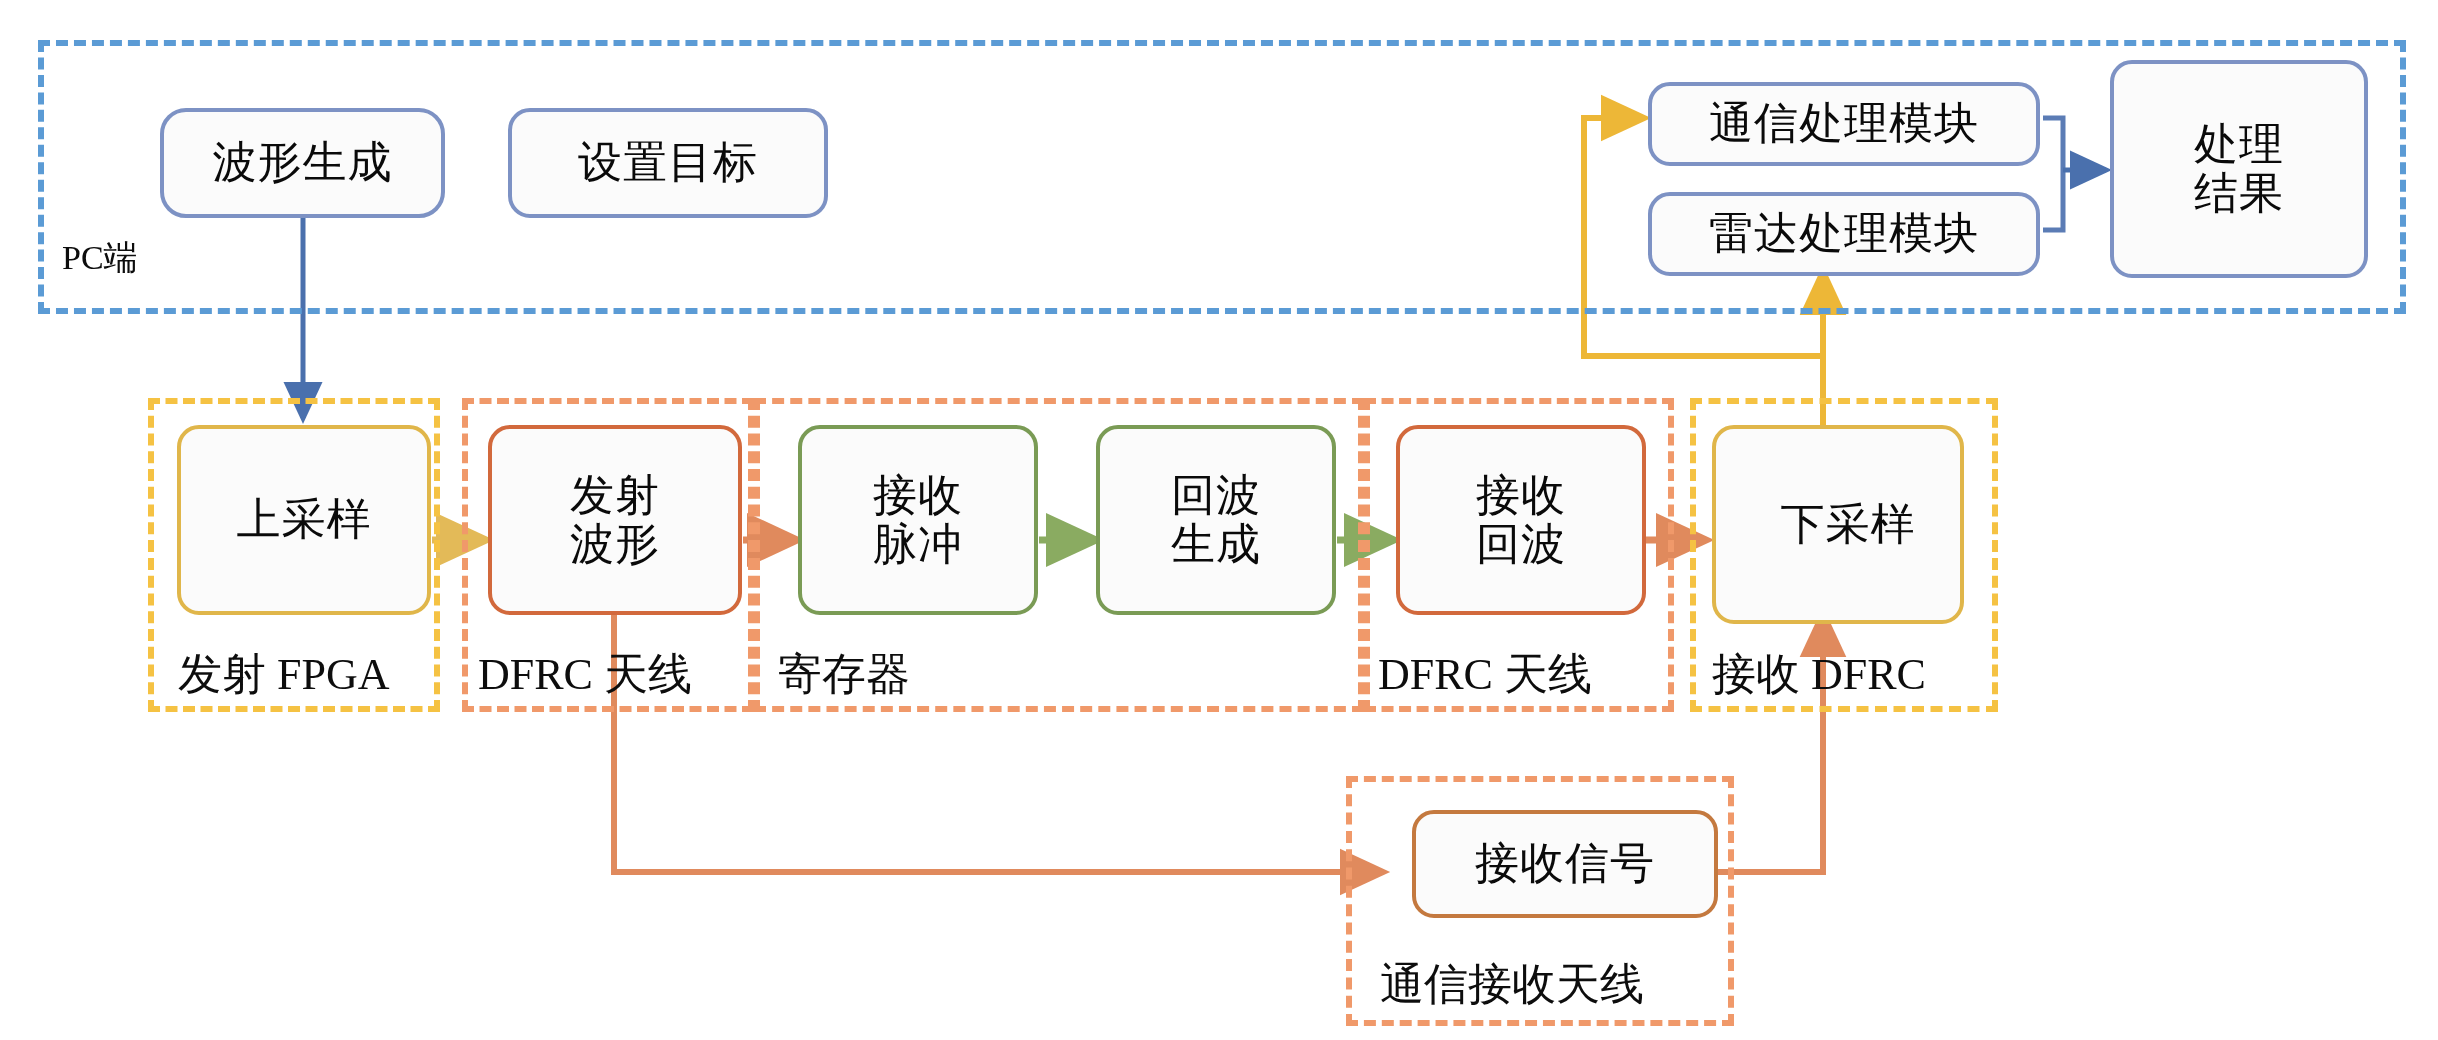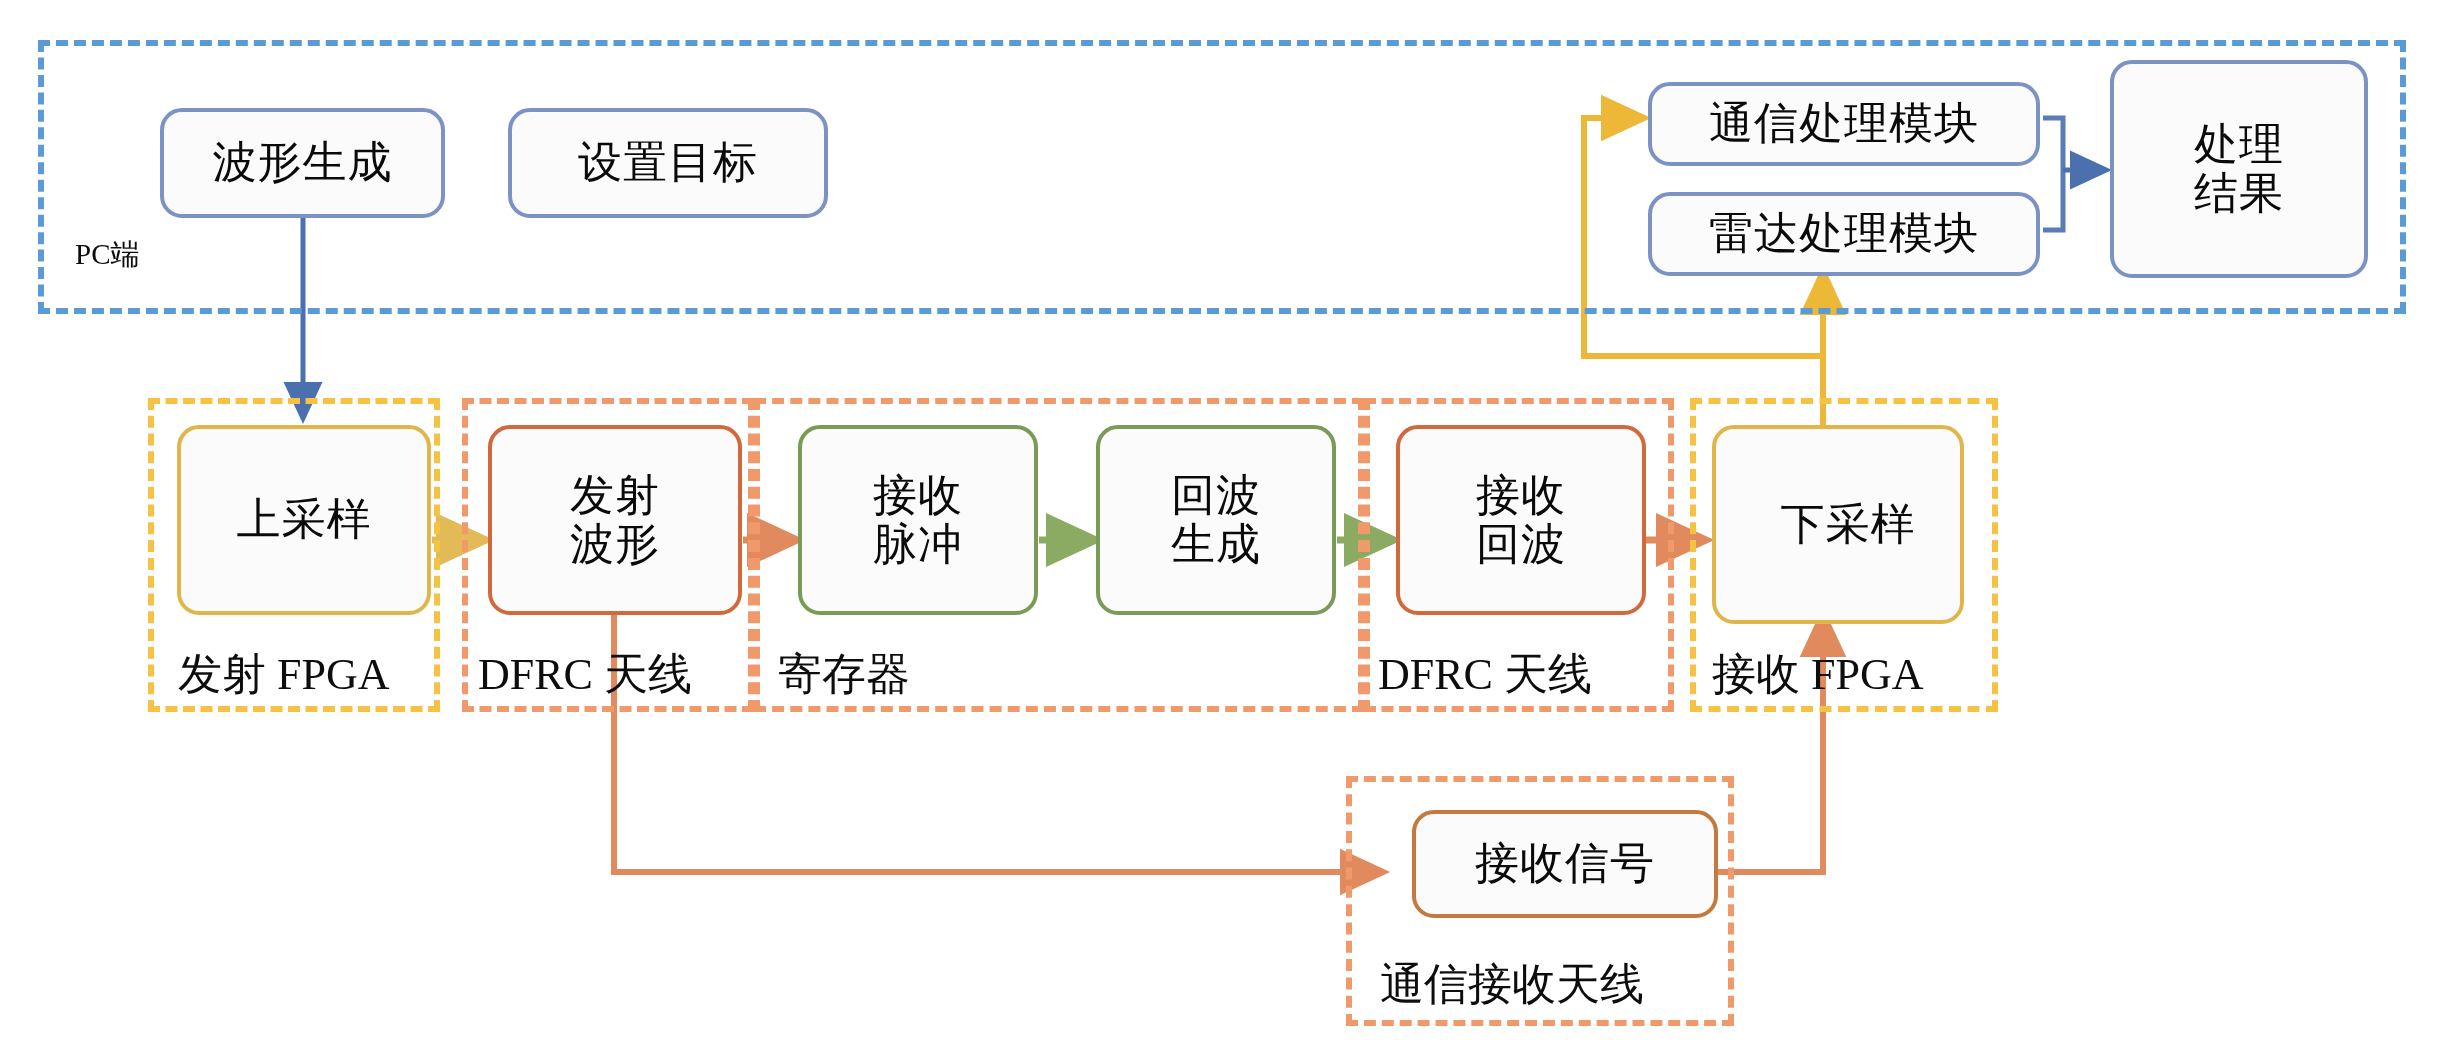--- a/index.html
+++ b/index.html
@@ -8,21 +8,21 @@
   svg#wires{position:absolute;left:0;top:0;width:2438px;height:1040px;}
 
   
   .group{position:absolute;box-sizing:border-box;background:transparent;}
   .g-pc      {border:6px dashed #5b9bd5;}
   .g-yellow  {border:6px dashed #f5c243;}
   .g-orange  {border:6px dashed #f0996a;}
 
   .grp-label{position:absolute;font-size:44px;color:#0d0d0d;white-space:nowrap;
              font-family:"Liberation Serif","DejaVu Serif",serif;}
-  .grp-label.small{font-size:29px;margin-left:13px;}
+  .grp-label.small{font-size:34px;}
 
   
   .box{position:absolute;box-sizing:border-box;background:#fbfbfb;border-radius:22px;
        display:flex;align-items:center;justify-content:center;text-align:center;
        font-size:44px;line-height:1.12;color:#0a0a0a;letter-spacing:1px;
        font-family:"Liberation Serif","DejaVu Serif",serif;}
   .b-blue  {border:4px solid #7d92c4;}
   .b-gold  {border:4px solid #e0b64a;}
   .b-red   {border:4px solid #d2693c;}
   .b-green {border:4px solid #7a9b55;}
@@ -87,26 +87,26 @@
   <div class="group g-orange" style="left:462px;top:398px;width:292px;height:314px;"></div>
   <div class="grp-label" style="left:478px;top:645px;">DFRC 天线</div>
 
   <div class="group g-orange" style="left:754px;top:398px;width:610px;height:314px;"></div>
   <div class="grp-label" style="left:778px;top:645px;">寄存器</div>
 
   <div class="group g-orange" style="left:1364px;top:398px;width:310px;height:314px;"></div>
   <div class="grp-label" style="left:1378px;top:645px;">DFRC 天线</div>
 
   <div class="group g-yellow" style="left:1690px;top:398px;width:308px;height:314px;"></div>
-  <div class="grp-label" style="left:1712px;top:645px;">接收 FPGA</div>
+  <div class="grp-label" style="left:1712px;top:645px;">接收 DFRC</div>
 
   <div class="group g-orange" style="left:1346px;top:776px;width:388px;height:250px;"></div>
   <div class="grp-label" style="left:1358px;top:955px;margin-left:22px;">通信接收天线</div>
 
-  <div class="box b-blue" style="left:160px;top:108px;width:285px;height:110px;">
+  <div class="box b-blue" style="left:160px;top:108px;width:285px;height:110px;border-radius:26px;">
     <span>波形生成</span>
   </div>
 
   <div class="box b-blue" style="left:508px;top:108px;width:320px;height:110px;">
     <span>设置目标</span>
   </div>
 
   <div class="box b-blue" style="left:1648px;top:82px;width:392px;height:84px;">
     <span>通信处理模块</span>
   </div>

